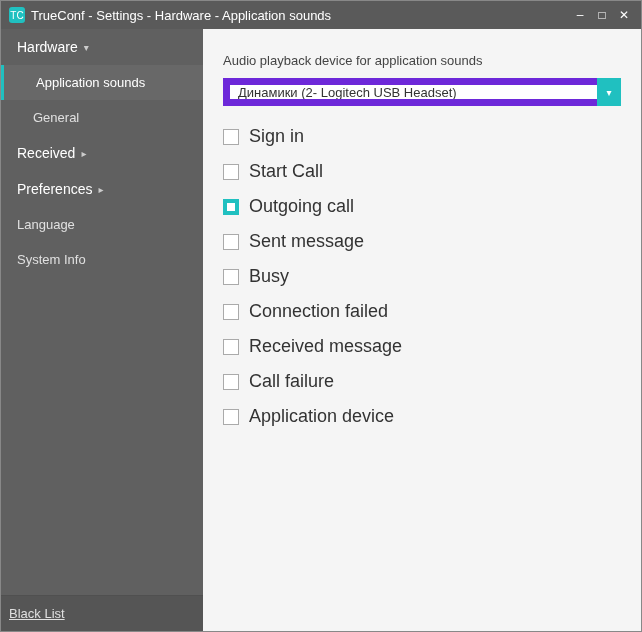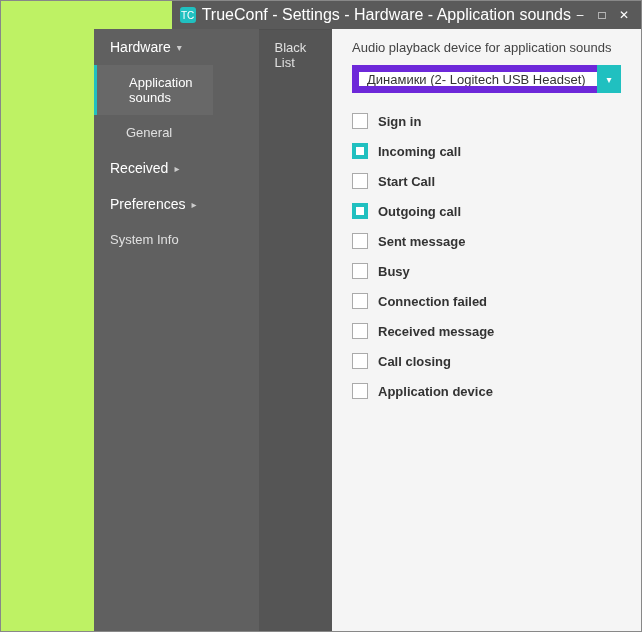--- a/index.html
+++ b/index.html
@@ -11,21 +11,20 @@
       height: 632px;
       overflow: hidden;
     }
     .window {
       width: 642px;
       height: 632px;
       background: #bef264;
       border: 1px solid #888;
       display: flex;
       flex-direction: column;
-      align-items: flex-end;
     }
     .title-bar {
       background: #5a5a5a;
       color: #fff;
       height: 28px;
       display: flex;
       align-items: center;
       padding: 0 8px;
       flex-shrink: 0;
     }
@@ -37,21 +36,21 @@
       border-radius: 3px;
       display: flex;
       align-items: center;
       justify-content: center;
       font-size: 10px;
       color: white;
       flex-shrink: 0;
     }
     .title-bar-text {
       flex: 1;
-      font-size: 16px;
+      font-size: 13px;
     }
     .title-bar-controls {
       display: flex;
       gap: 4px;
     }
     .title-btn {
       width: 18px;
       height: 18px;
       background: transparent;
       border: none;
@@ -61,23 +60,24 @@
       display: flex;
       align-items: center;
       justify-content: center;
     }
     .main-content {
       display: flex;
       flex: 1;
       overflow: hidden;
     }
     .sidebar {
-      width: 238px;
+      width: 202px;
       background: #606060;
       display: flex;
+      flex-direction: column;
       flex-shrink: 0;
       gap: 46px;
     }
     .sidebar-items {
       flex: 1;
     }
     .sidebar-item {
       padding: 10px 16px;
       color: #e0e0e0;
       cursor: pointer;
@@ -98,31 +98,32 @@
     }
     .sidebar-item.child {
       padding-left: 32px;
       font-size: 13px;
     }
     .arrow-icon {
       font-size: 10px;
       color: #ccc;
     }
     .sidebar-bottom {
-      padding: 10px 16px;
+      padding: 10px 8px;
       color: #e0e0e0;
       cursor: pointer;
       border-top: 1px solid #505050;
       background: #555;
       font-size: 13px;
+      text-decoration: underline;
     }
     .content-panel {
       flex: 1;
       background: #f5f5f5;
-      padding: 11px 20px;
+      padding: 24px 20px;
       overflow-y: auto;
     }
     .panel-label {
       font-size: 13px;
       color: #444;
       margin-bottom: 10px;
     }
     .dropdown-row {
       display: flex;
       align-items: center;
@@ -182,23 +183,22 @@
       background: #20c0c0;
       border-color: #20c0c0;
     }
     .checkbox.checked::after {
       content: '';
       width: 8px;
       height: 8px;
       background: #fff;
     }
     .checkbox-label {
-      font-size: 13px;
+      font-size: 18px;
       color: #333;
-      font-weight: bold;
     }
   </style>
 </head>
 <body>
 
 <div class="window">
 
   <div class="title-bar">
     <div class="title-bar-icon">
       <span>TC</span>
@@ -232,20 +232,23 @@
         <div class="sidebar-item parent">
           <span>Received</span>
           <span class="arrow-icon">▸</span>
         </div>
 
         <div class="sidebar-item parent">
           <span>Preferences</span>
           <span class="arrow-icon">▸</span>
         </div>
 
+        <div class="sidebar-item">
+          <span>Language</span>
+        </div>
 
         <div class="sidebar-item">
           <span>System Info</span>
         </div>
 
       </div>
       <div class="sidebar-bottom">
         <span>Black List</span>
       </div>
     </div>
@@ -262,24 +265,20 @@
         </div>
       </div>
 
       <div class="checkbox-list">
 
         <div class="checkbox-row">
           <div class="checkbox"></div>
           <span class="checkbox-label">Sign in</span>
         </div>
 
-        <div class="checkbox-row">
-          <div class="checkbox checked"></div>
-          <span class="checkbox-label">Incoming call</span>
-        </div>
 
         <div class="checkbox-row">
           <div class="checkbox"></div>
           <span class="checkbox-label">Start Call</span>
         </div>
 
         <div class="checkbox-row">
           <div class="checkbox checked"></div>
           <span class="checkbox-label">Outgoing call</span>
         </div>
@@ -299,21 +298,21 @@
           <span class="checkbox-label">Connection failed</span>
         </div>
 
         <div class="checkbox-row">
           <div class="checkbox"></div>
           <span class="checkbox-label">Received message</span>
         </div>
 
         <div class="checkbox-row">
           <div class="checkbox"></div>
-          <span class="checkbox-label">Call closing</span>
+          <span class="checkbox-label">Call failure</span>
         </div>
 
         <div class="checkbox-row">
           <div class="checkbox"></div>
           <span class="checkbox-label">Application device</span>
         </div>
 
       </div>
     </div>
   </div>

